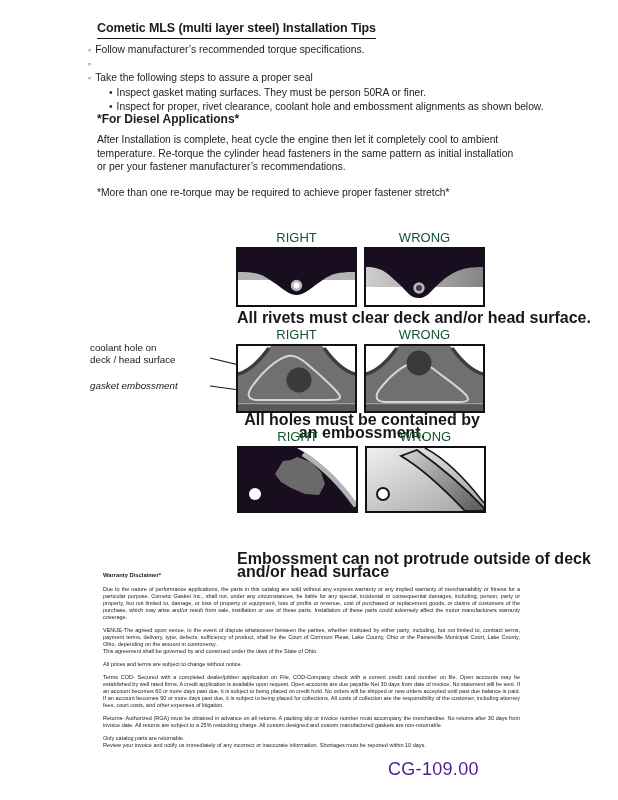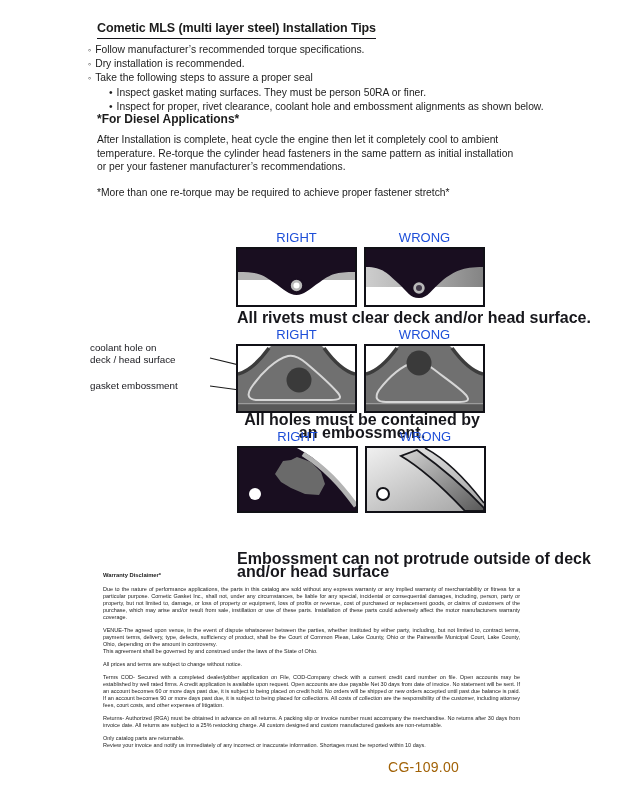--- a/index.html
+++ b/index.html
@@ -15,51 +15,50 @@
   .b-marker{margin-right:4px;}
   .b-row.lvl1 .b-marker{font-size:9px;line-height:14.2px;}
   
   .diesel{position:absolute;left:97px;top:112px;width:418px;}
   .diesel h2{margin:0 0 7px 0;font-size:12px;font-weight:bold;}
   .diesel p{margin:0 0 9px 0;font-size:10.3px;line-height:13.6px;}
   .diesel p.note{margin-top:12px;}
   
   .diag-row{position:absolute;display:flex;gap:7px;}
   .diag-col{width:121px;}
-  .diag-label{font-size:13px;line-height:15px;height:15px;margin-bottom:2px;text-align:center;color:#1d4ed8;}
+  .diag-label{font-size:13px;line-height:15px;height:15px;margin-bottom:2px;text-align:center;color:#14532d;}
   .diag-box{width:121px;border:2px solid #101016;box-sizing:border-box;background:#fff;}
   .diag-box svg{display:block;}
   .h60{height:60px;} .h69{height:69px;} .h67{height:67px;}
   .caption{position:absolute;font-size:16px;font-weight:bold;line-height:13px;color:#17171c;}
   .caption.center{width:252px;text-align:center;}
   .side-label{position:absolute;width:118px;font-size:9.8px;line-height:11.5px;color:#17171c;}
   .leader{position:absolute;}
   
   .legal{position:absolute;left:103px;top:572px;width:417px;font-size:5.5px;line-height:7px;
          text-align:justify;color:#222;}
   .legal .head{font-weight:bold;font-size:5.8px;margin-bottom:7px;text-align:left;}
   .blk{margin-top:6px;}
   .blk.tight{margin-top:0;}
-  .pagecode{position:absolute;left:388px;top:759px;font-size:14px;letter-spacing:0.3px;color:#a16207;}
+  .pagecode{position:absolute;left:388px;top:759px;font-size:18px;letter-spacing:0.3px;color:#4c1d95;}
 </style>
 </head>
 <body>
 
 <div class="page">
 
   <div class="title">Cometic MLS (multi layer steel) Installation Tips</div>
 
   <div class="bullets">
     <div class="b-row lvl1">
       <span class="b-marker">◦</span>
       <span>Follow manufacturer’s recommended torque specifications.</span>
     </div>
     <div class="b-row lvl1">
       <span class="b-marker">◦</span>
-      <span>Dry installation is recommended.</span>
     </div>
     <div class="b-row lvl1">
       <span class="b-marker">◦</span>
       <span>Take the following steps to assure a proper seal</span>
     </div>
     <div class="b-row lvl2">
       <span class="b-marker">•</span>
       <span>Inspect gasket mating surfaces.  They must be person 50RA or finer.</span>
     </div>
     <div class="b-row lvl2">
@@ -105,21 +104,21 @@
         </svg>
       </div>
     </div>
   </div>
   <div class="caption" style="left:237px;top:311px;">All rivets must clear deck and/or head surface.</div>
 
   <div class="side-label" style="left:90px;top:342px;">
     <div>coolant hole on</div>
     <div>deck / head surface</div>
   </div>
-  <div class="side-label" style="left:90px;top:380px;">gasket embossment</div>
+  <div class="side-label" style="left:90px;top:380px;font-style:italic;">gasket embossment</div>
   <svg class="leader" style="left:208px;top:350px;" width="95" height="48" viewBox="0 0 95 48">
     <line x1="2" y1="8" x2="89" y2="29" stroke="#1a1a1a" stroke-width="1.1"></line>
     <line x1="2" y1="36" x2="54" y2="43" stroke="#1a1a1a" stroke-width="1.1"></line>
   </svg>
   <div class="diag-row" style="left:236px;top:327px;">
     <div class="diag-col">
       <div class="diag-label">RIGHT</div>
       <div class="diag-box h69">
         <svg width="117" height="65" viewBox="0 0 117 65">
           <path d="M0,65 V28 C12,25 23,13 31,2 C33,-1 35,0 39,0 H78 C82,0 84,-1 86,2 C94,13 105,25 117,28 V65 Z" fill="#707070"></path>

